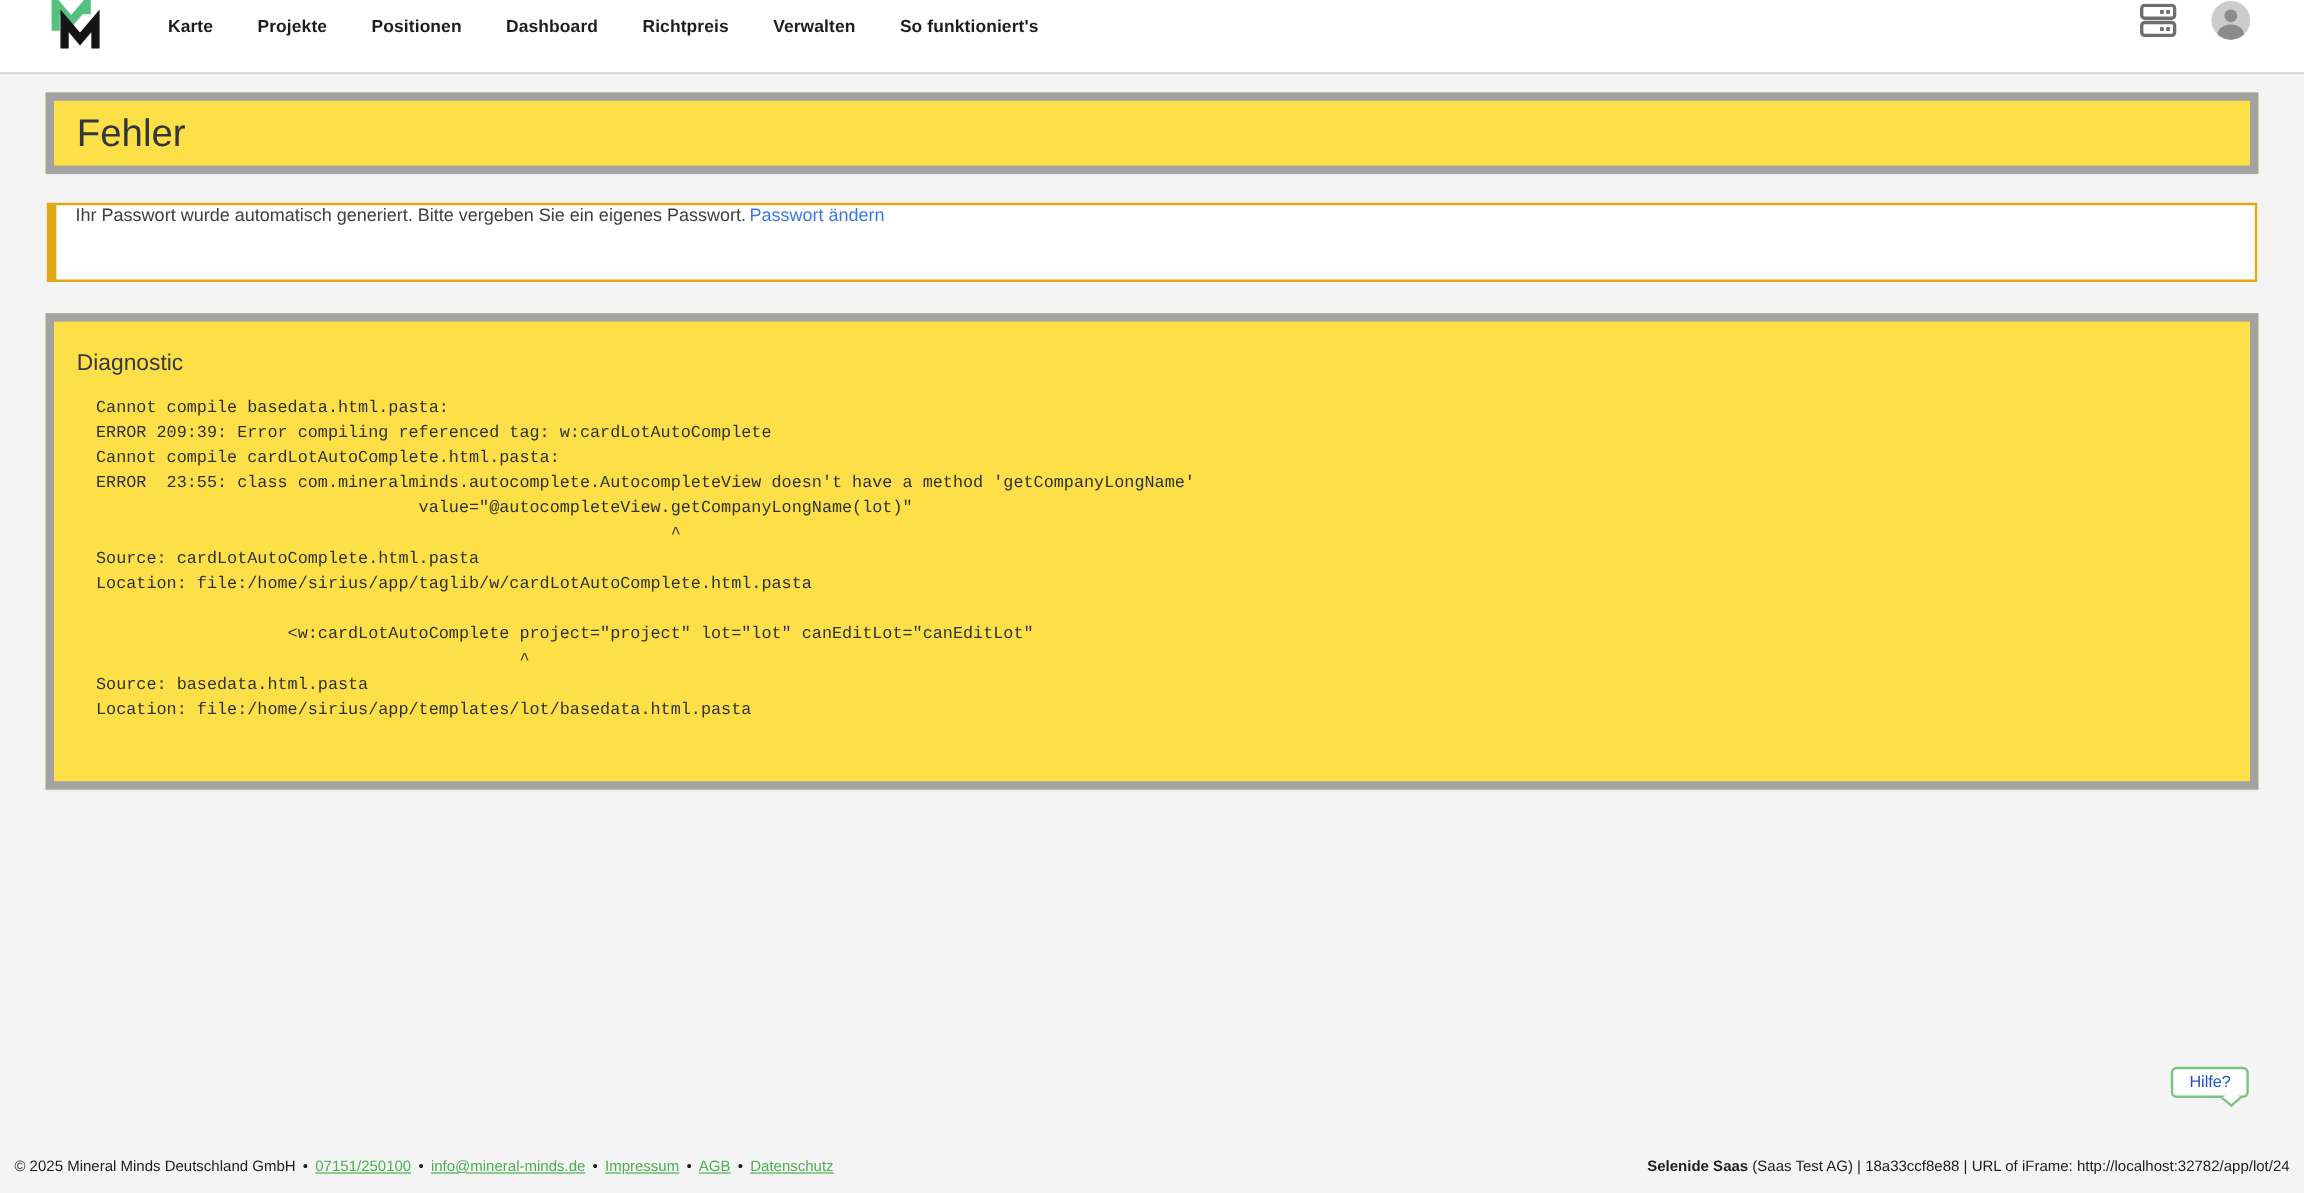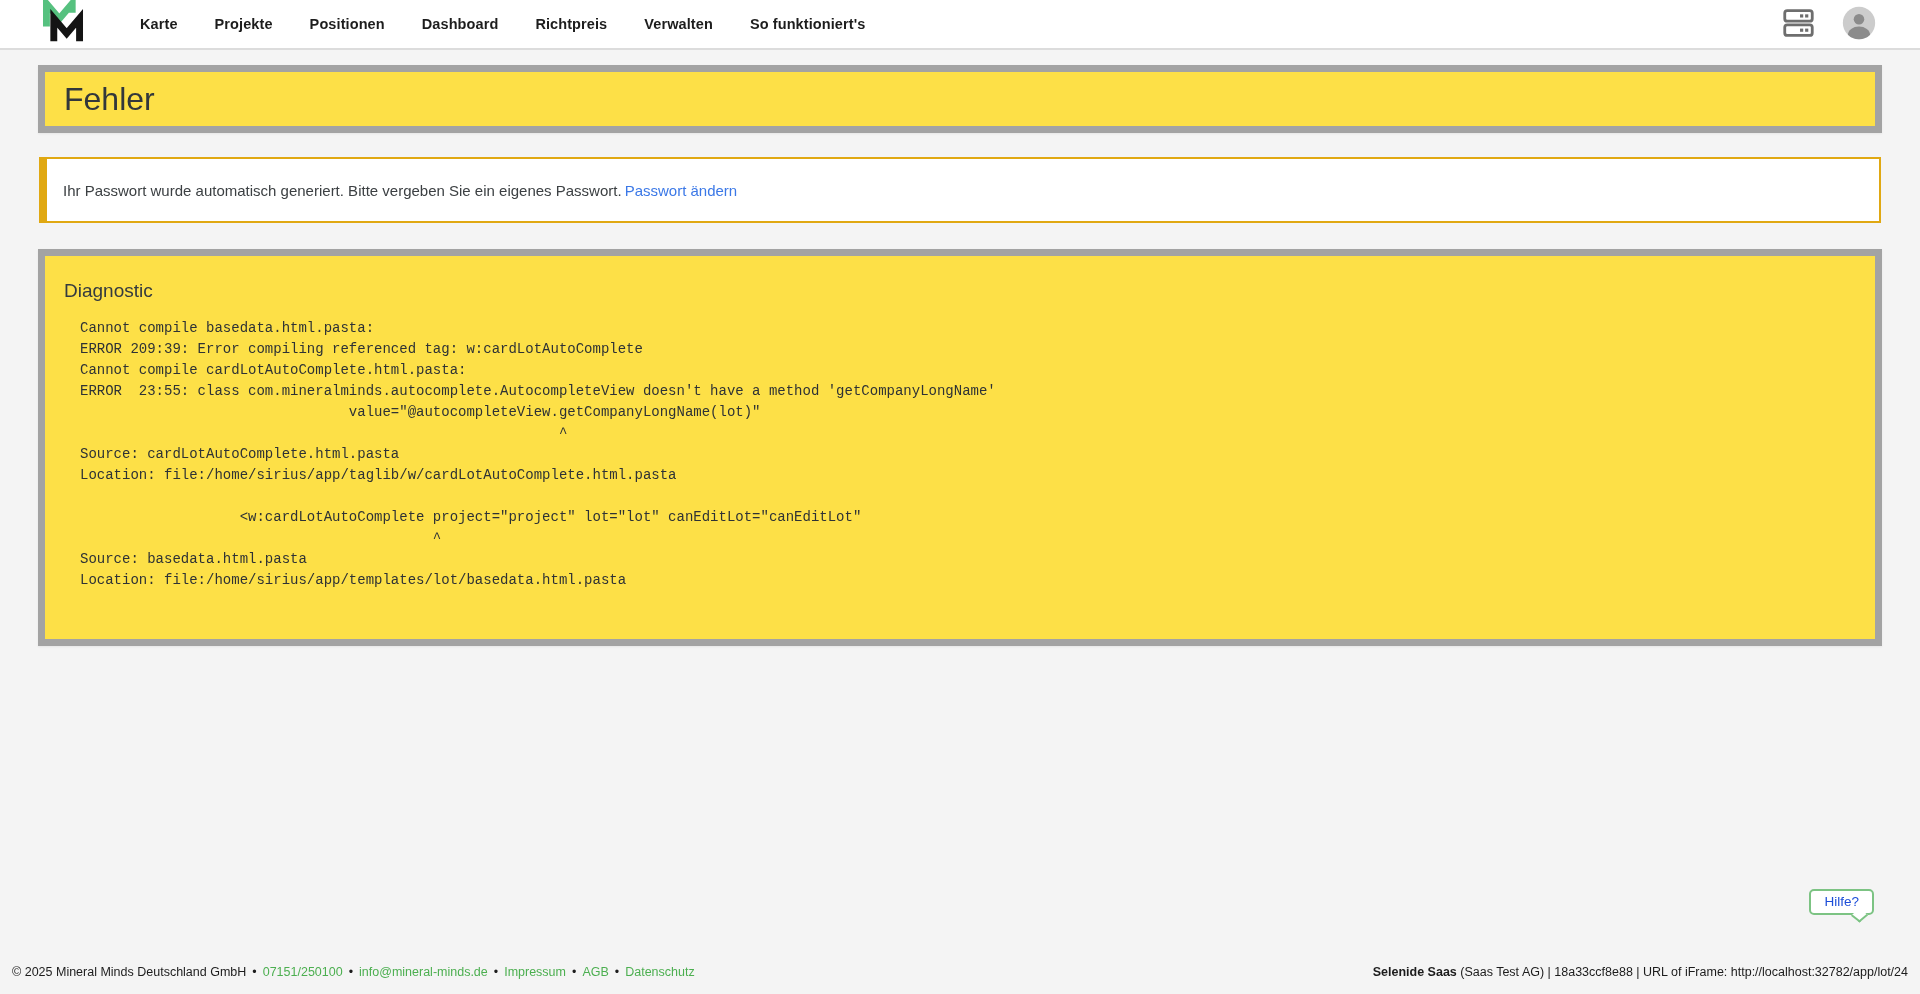--- a/index.html
+++ b/index.html
@@ -14,22 +14,22 @@
   html,body{margin:0;padding:0;}
   body{
     width:1920px;height:994px;position:relative;overflow:hidden;
     background:#f4f4f4;
     font-family:"Liberation Sans", sans-serif;
     color:#3c4043;
   }
 
   
   .navbar{
-    height:50px;background:#ffffff;border-bottom:2px solid #dcdcdc;
-    display:flex;align-items:center;justify-content:space-between;
+    height:62px;background:#ffffff;border-bottom:2px solid #dcdcdc;
+    display:flex;align-items:flex-start;justify-content:space-between;
     padding:0 44px 0 40px;
   }
   .nav-left{display:flex;align-items:center;}
   .logo{width:46px;height:46px;display:flex;align-items:center;justify-content:center;cursor:pointer;}
   .nav-links{display:flex;align-items:center;gap:37px;margin-left:54px;}
   .nav-link{
     font-size:14.5px;font-weight:700;color:#1d1d1d;text-decoration:none;
     letter-spacing:.1px;cursor:pointer;white-space:nowrap;
   }
   .nav-right{display:flex;align-items:center;gap:28px;}
@@ -43,21 +43,21 @@
   }
   .title-card{
     height:68px;display:flex;align-items:center;padding:0 19px;margin-bottom:24px;
   }
   .page-title{font-size:32px;font-weight:400;color:#32373b;line-height:1;}
 
   .alert{
     background:#ffffff;
     border:2px solid var(--warn-amber);
     border-left:8px solid var(--warn-amber);
-    height:66px;display:flex;align-items:center;
+    height:66px;display:flex;
     padding:0 16px;margin:0 1px 26px 1px;
   }
   .alert-text{font-size:15px;color:#3c4043;}
   .alert-link{font-size:15px;color:var(--link-blue);text-decoration:none;margin-left:3px;cursor:pointer;}
 
   .diag-card{padding:24px 19px 32px;}
   .diag-title{font-size:19px;font-weight:400;color:#343a3f;margin:0 0 10px 0;}
   .diag-pre{
     margin:16px;
     font-family:Liberation Mono, monospace;
@@ -80,21 +80,21 @@
   }
 
   
   .footer{
     position:absolute;left:0;right:0;bottom:0;height:44px;
     display:flex;align-items:center;justify-content:space-between;
     padding:0 12px;font-size:12.5px;color:#1c1c1c;
   }
   .footer-left{display:flex;align-items:center;gap:6px;white-space:nowrap;}
   .footer-sep{color:#1c1c1c;}
-  .footer-link{color:var(--footer-green);cursor:pointer;text-align:center;}
+  .footer-link{color:var(--footer-green);text-decoration:underline;cursor:pointer;text-align:center;}
   .footer-right{white-space:nowrap;}
   .footer-right b{font-weight:700;}
 </style>
 </head>
 <body>
 
 <header class="navbar">
   <div class="nav-left">
     <div class="logo">
       <span>

